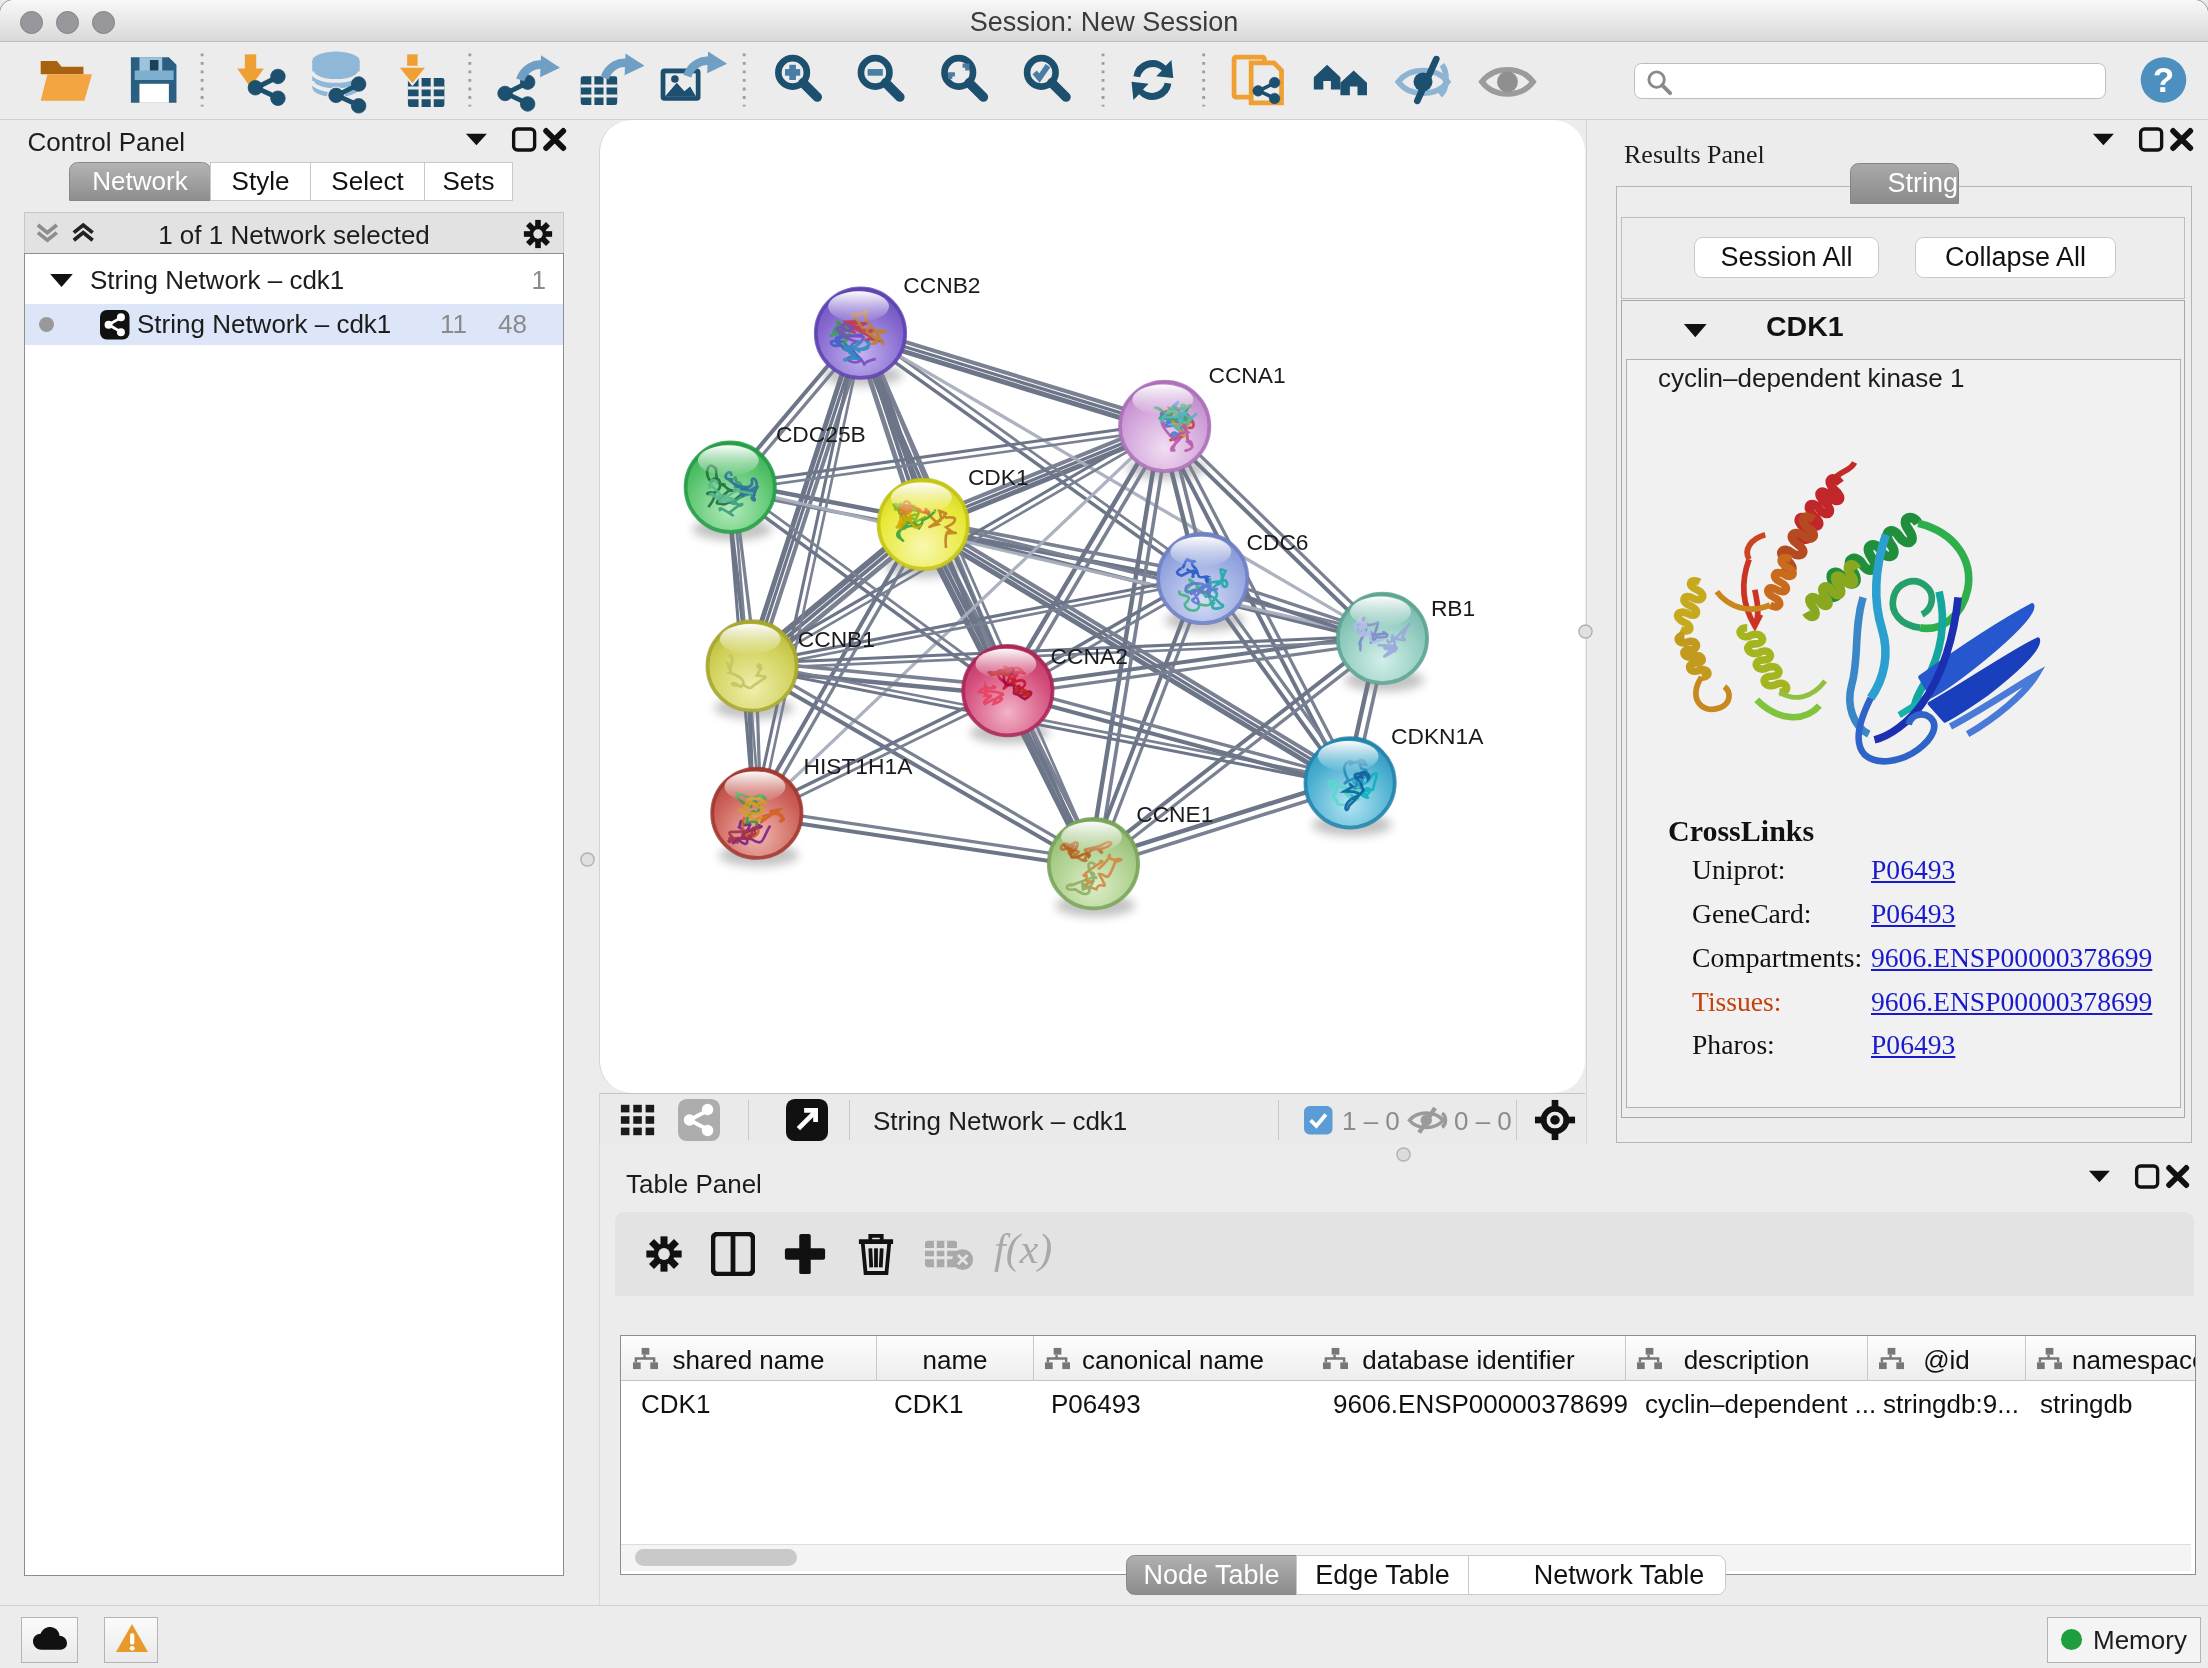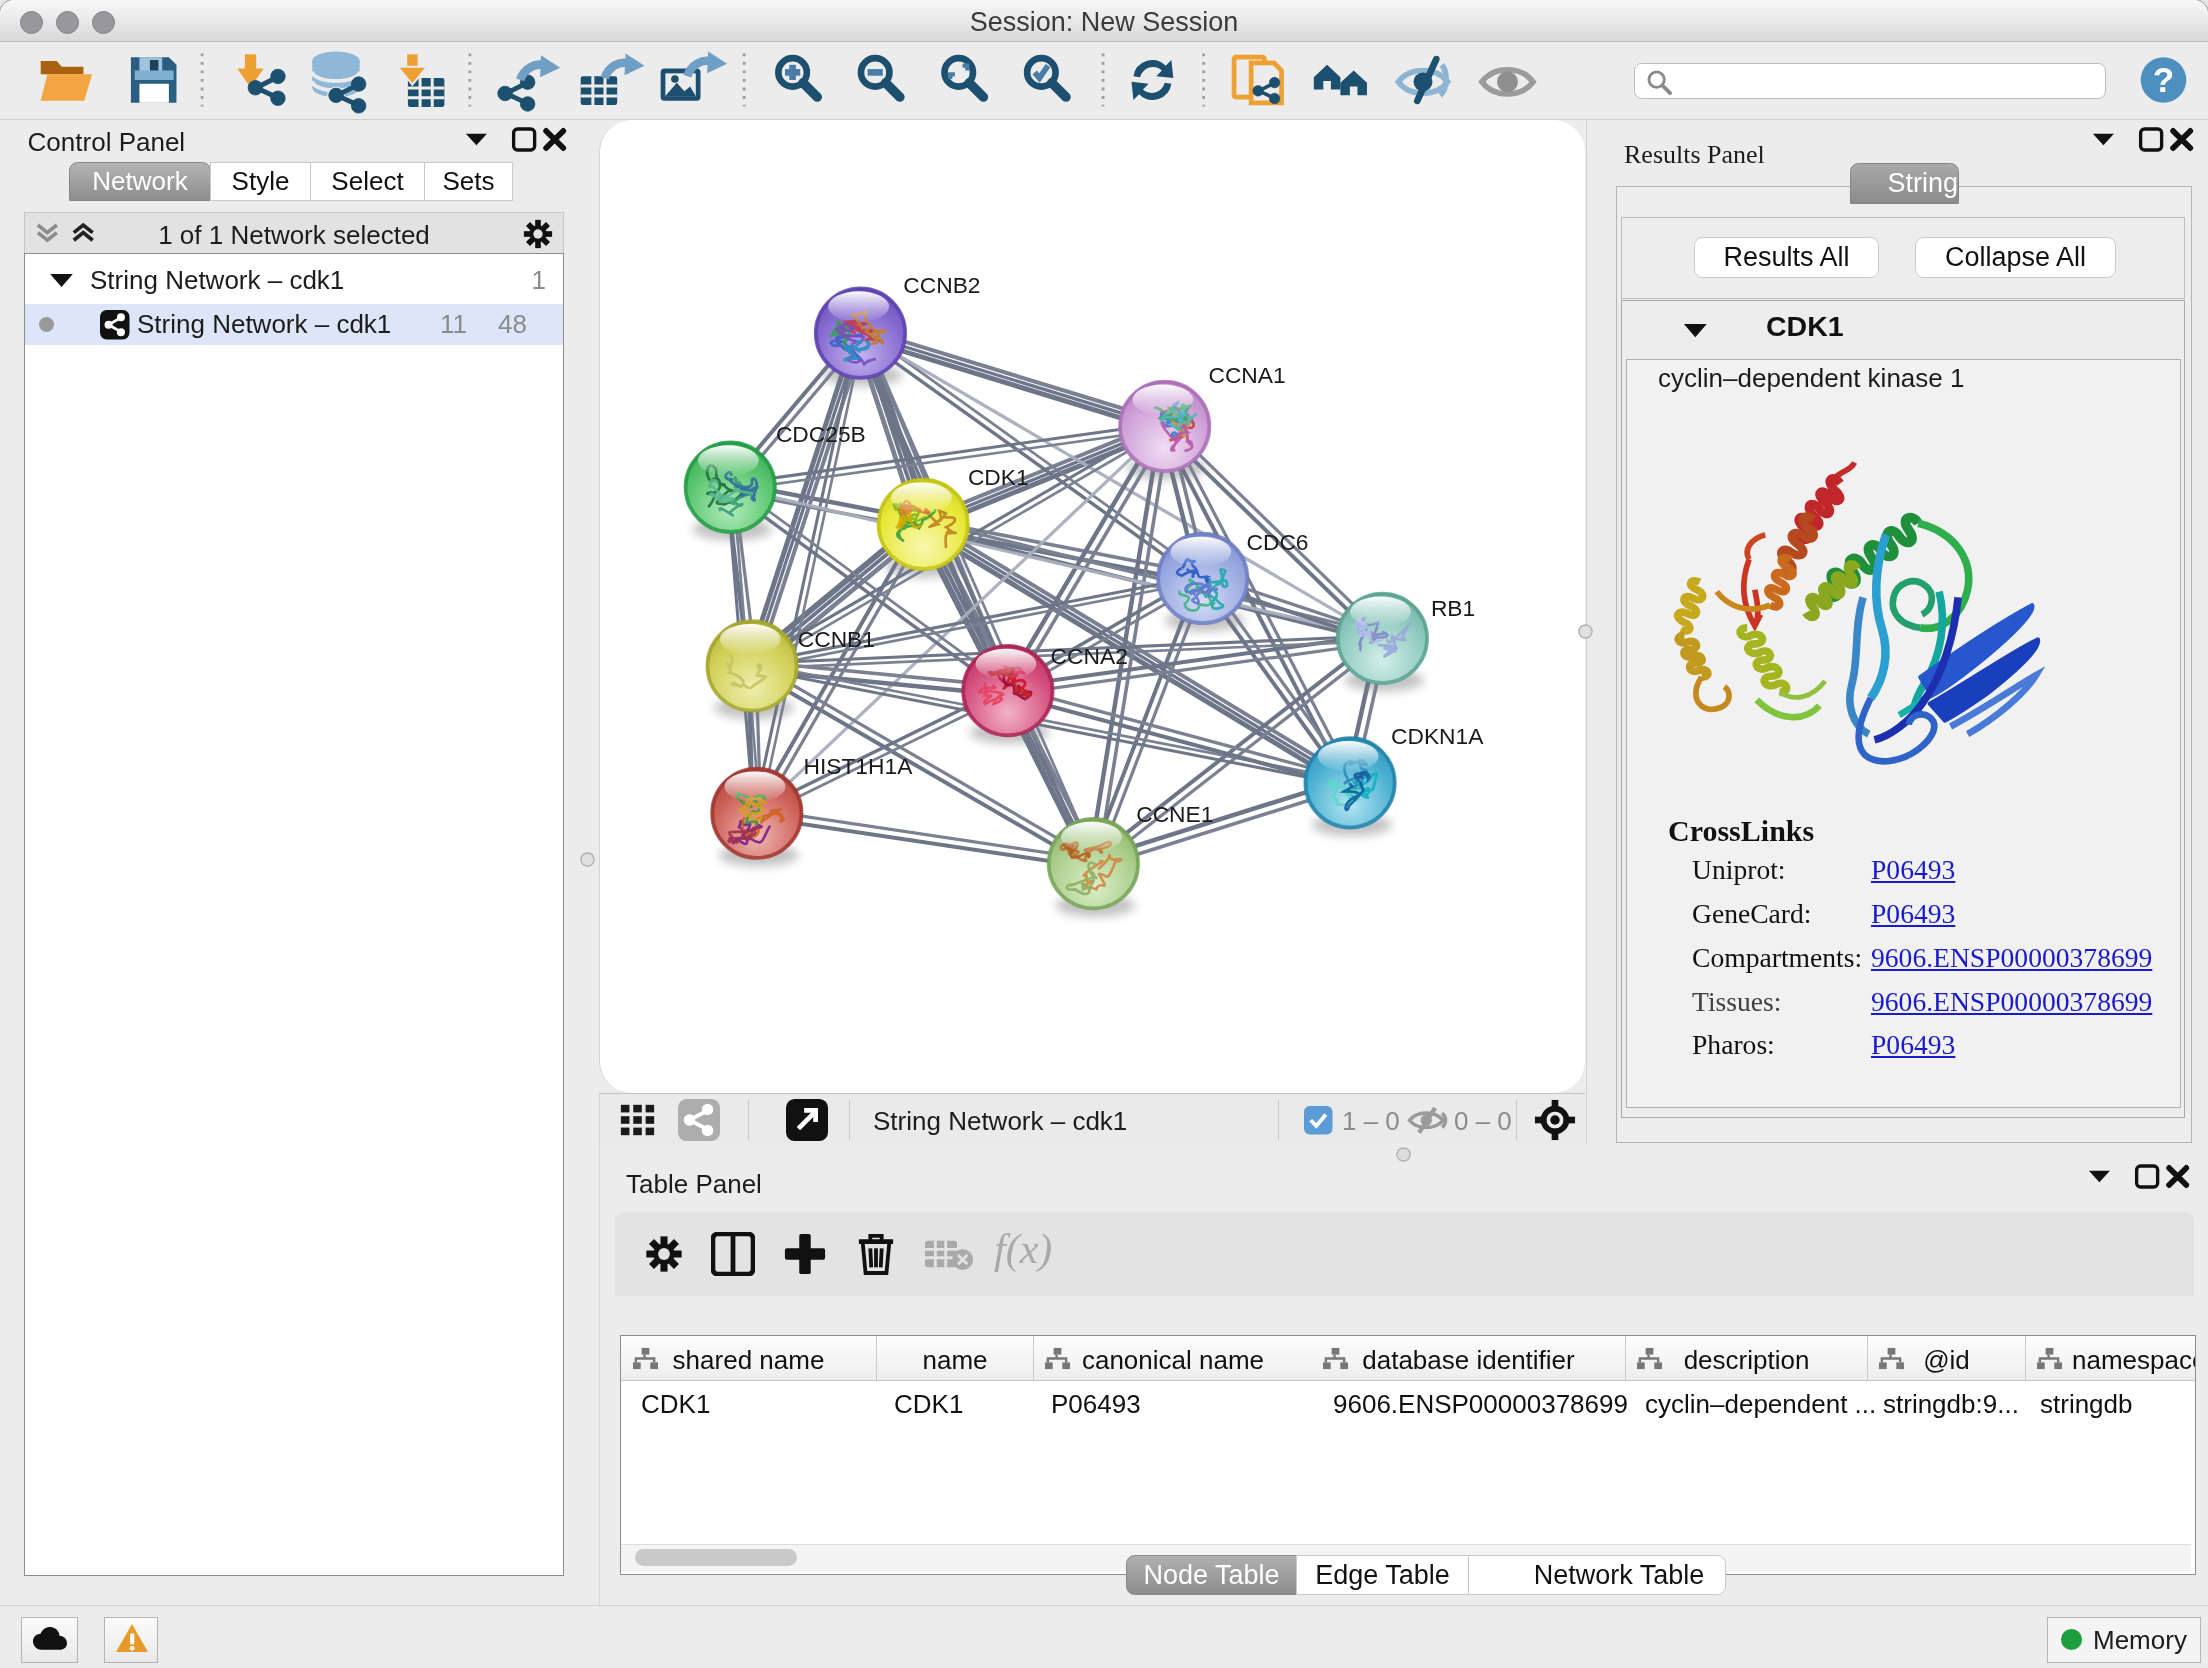--- a/index.html
+++ b/index.html
@@ -692,21 +692,21 @@
 <div id="rp">
  <div class="lbl" style="left:37px;top:20px;font-family:Liberation Serif, serif;">Results Panel</div>
  <svg class="abs" style="left:504px;top:5.7px;" width="105" height="27" viewBox="0 0 110 28">
   <path d="M 2 8 L 24 8 L 13 20 Z" fill="#111"></path>
   <rect x="52" y="3" width="22" height="22" rx="4" fill="none" stroke="#111" stroke-width="3.5"></rect>
   <path d="M 86 5 L 104 23 M 104 5 L 86 23" stroke="#111" stroke-width="6" stroke-linecap="round"></path>
  </svg>
  <div class="rp-pane"></div>
  <div class="abs" style="left:263px;top:43px;width:107px;height:39px;background:linear-gradient(#a9a9a9,#8b8b8b);border:1px solid #858585;border-radius:8.6px 8.6px 0 0;color:#fff;font-size:27px;text-align:right;line-height:38px;">String</div>
  <div class="abs" style="left:34px;top:97px;width:562px;height:80px;background:#ededed;border:1.9px solid #bdbdbd;"></div>
- <div class="btn" style="left:107px;top:117px;width:183px;line-height:39px;">Results All</div>
+ <div class="btn" style="left:107px;top:117px;width:183px;line-height:39px;">Session All</div>
  <div class="btn" style="left:328px;top:117px;width:199px;line-height:39px;">Collapse All</div>
  <div class="abs" style="left:34px;top:180px;width:562px;height:816px;background:#ededed;border:1.9px solid #a8a8a8;"></div>
  <svg class="abs" style="left:95px;top:202px;" width="28.5" height="19" viewBox="0 0 30 20">
         <path d="M 2 2 L 26 2 L 14 16 Z" fill="#111"></path>
       </svg>
  <div class="abs" style="left:179px;top:190px;font-size:28.5px;font-weight:bold;color:#111;">CDK1</div>
  <div class="abs" style="left:39px;top:239px;width:553px;height:747px;background:#f1f1f1;border:1px solid #b0b0b0;"></div>
  <div class="lbl" style="left:71px;top:243px;">cyclin–dependent kinase 1</div>
 <svg class="abs" style="left:50px;top:327px;" width="418" height="333" viewBox="0 0 440 350">
 <path d="M 206 35 C 214 24 224 26 229 16" fill="none" stroke="#c22b28" stroke-width="6"></path>
@@ -736,21 +736,21 @@
 <path d="M 338 158 C 334 198 322 240 300 270 C 286 290 266 304 250 308" fill="none" stroke="#1b2fb0" stroke-width="8"></path>
 <path d="M 246 264 C 234 288 228 312 240 324 C 254 336 280 330 296 318 C 312 306 318 292 308 284 C 300 278 288 282 286 292" fill="none" stroke="#2f63c8" stroke-width="7"></path>
 </svg>
  <div class="abs" style="left:81px;top:694px;font-family:'Liberation Serif',serif;font-size:30px;font-weight:bold;color:#111;">CrossLinks</div>
  <div class="abs" style="left:105px;top:734px;font-family:'Liberation Serif',serif;font-size:27.6px;color:#111;">Uniprot:</div>
  <div class="abs" style="left:284px;top:734px;font-family:'Liberation Serif',serif;font-size:27.6px;"><a class="lnk">P06493</a></div>
  <div class="abs" style="left:105px;top:778px;font-family:'Liberation Serif',serif;font-size:27.6px;color:#111;">GeneCard:</div>
  <div class="abs" style="left:284px;top:778px;font-family:'Liberation Serif',serif;font-size:27.6px;"><a class="lnk">P06493</a></div>
  <div class="abs" style="left:105px;top:822px;font-family:'Liberation Serif',serif;font-size:27.6px;color:#111;">Compartments:</div>
  <div class="abs" style="left:284px;top:822px;font-family:'Liberation Serif',serif;font-size:27.6px;"><a class="lnk">9606.ENSP00000378699</a></div>
- <div class="abs" style="left:105px;top:866px;font-family:'Liberation Serif',serif;font-size:27.6px;color:#404040;">Tissues:</div>
+ <div class="abs" style="left:105px;top:866px;font-family:'Liberation Serif',serif;font-size:27.6px;color:#c2410c;">Tissues:</div>
  <div class="abs" style="left:284px;top:866px;font-family:'Liberation Serif',serif;font-size:27.6px;"><a class="lnk">9606.ENSP00000378699</a></div>
  <div class="abs" style="left:105px;top:909px;font-family:'Liberation Serif',serif;font-size:27.6px;color:#111;">Pharos:</div>
  <div class="abs" style="left:284px;top:909px;font-family:'Liberation Serif',serif;font-size:27.6px;"><a class="lnk">P06493</a></div>
 </div>
 
 <div id="tp">
  <div class="lbl" style="left:26px;top:25px;">Table Panel</div>
  <svg class="abs" style="left:1487px;top:19px;" width="105" height="27" viewBox="0 0 110 28">
   <path d="M 2 8 L 24 8 L 13 20 Z" fill="#111"></path>
   <rect x="52" y="3" width="22" height="22" rx="4" fill="none" stroke="#111" stroke-width="3.5"></rect>

